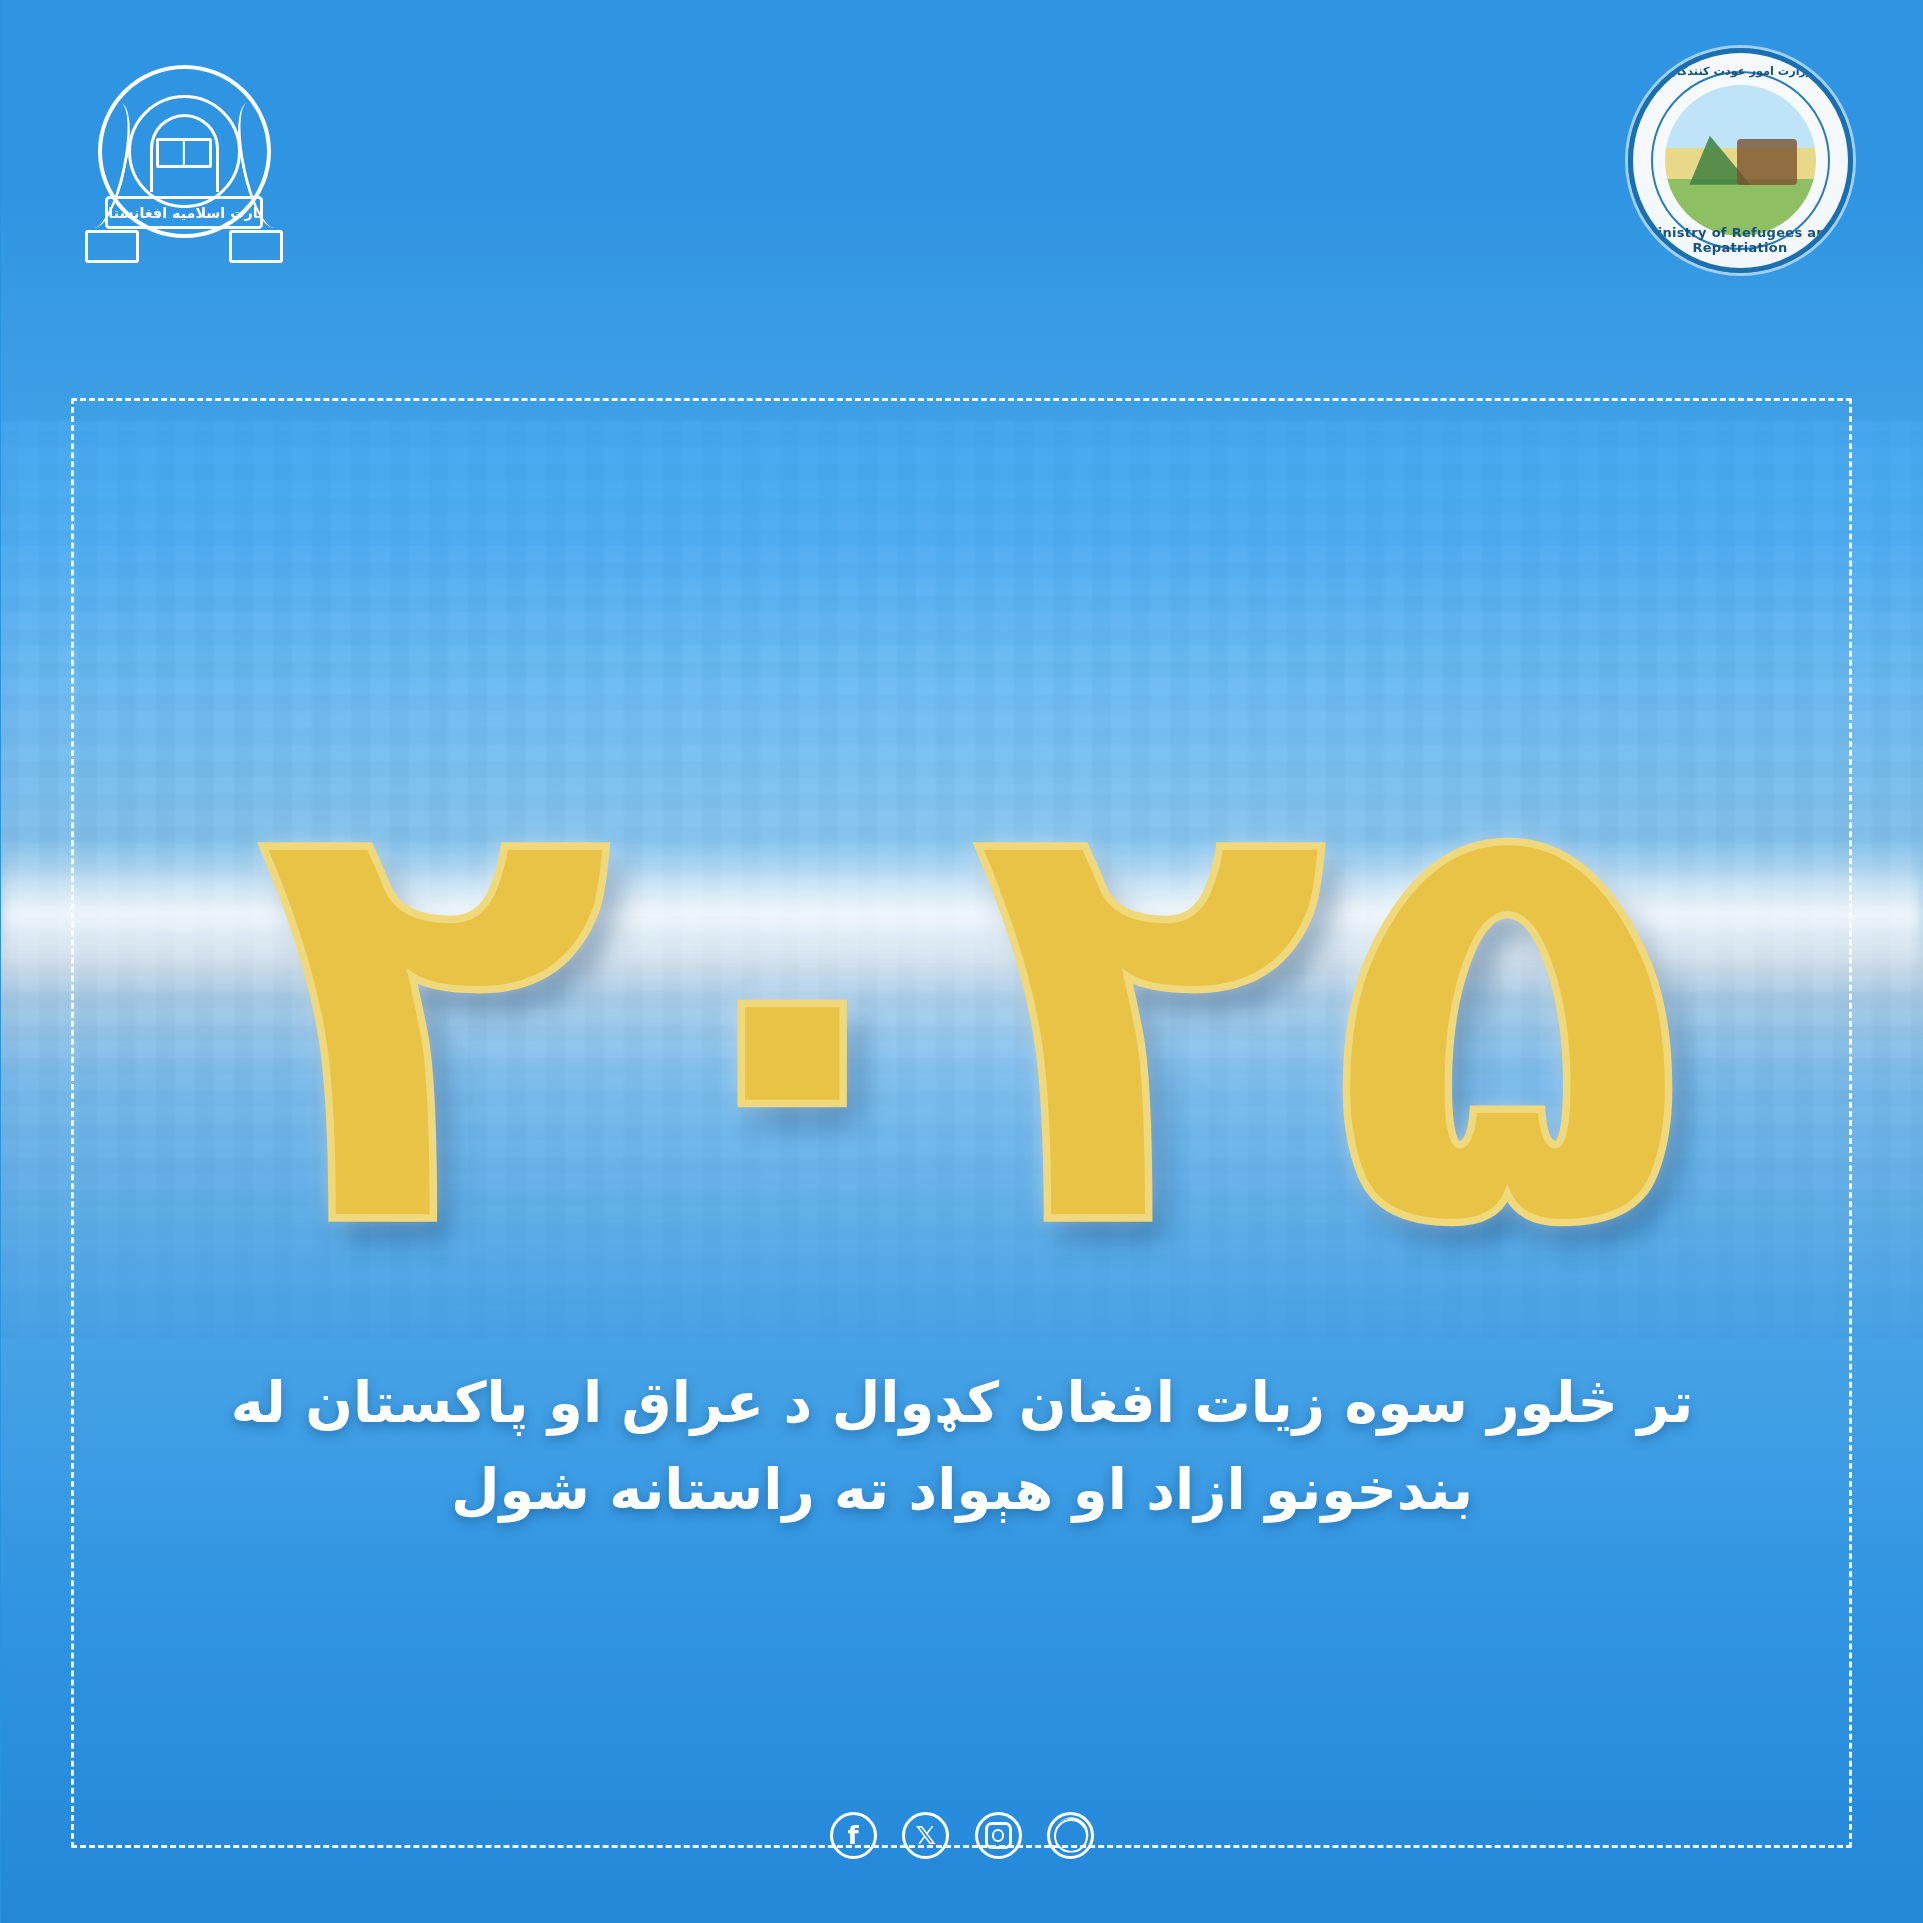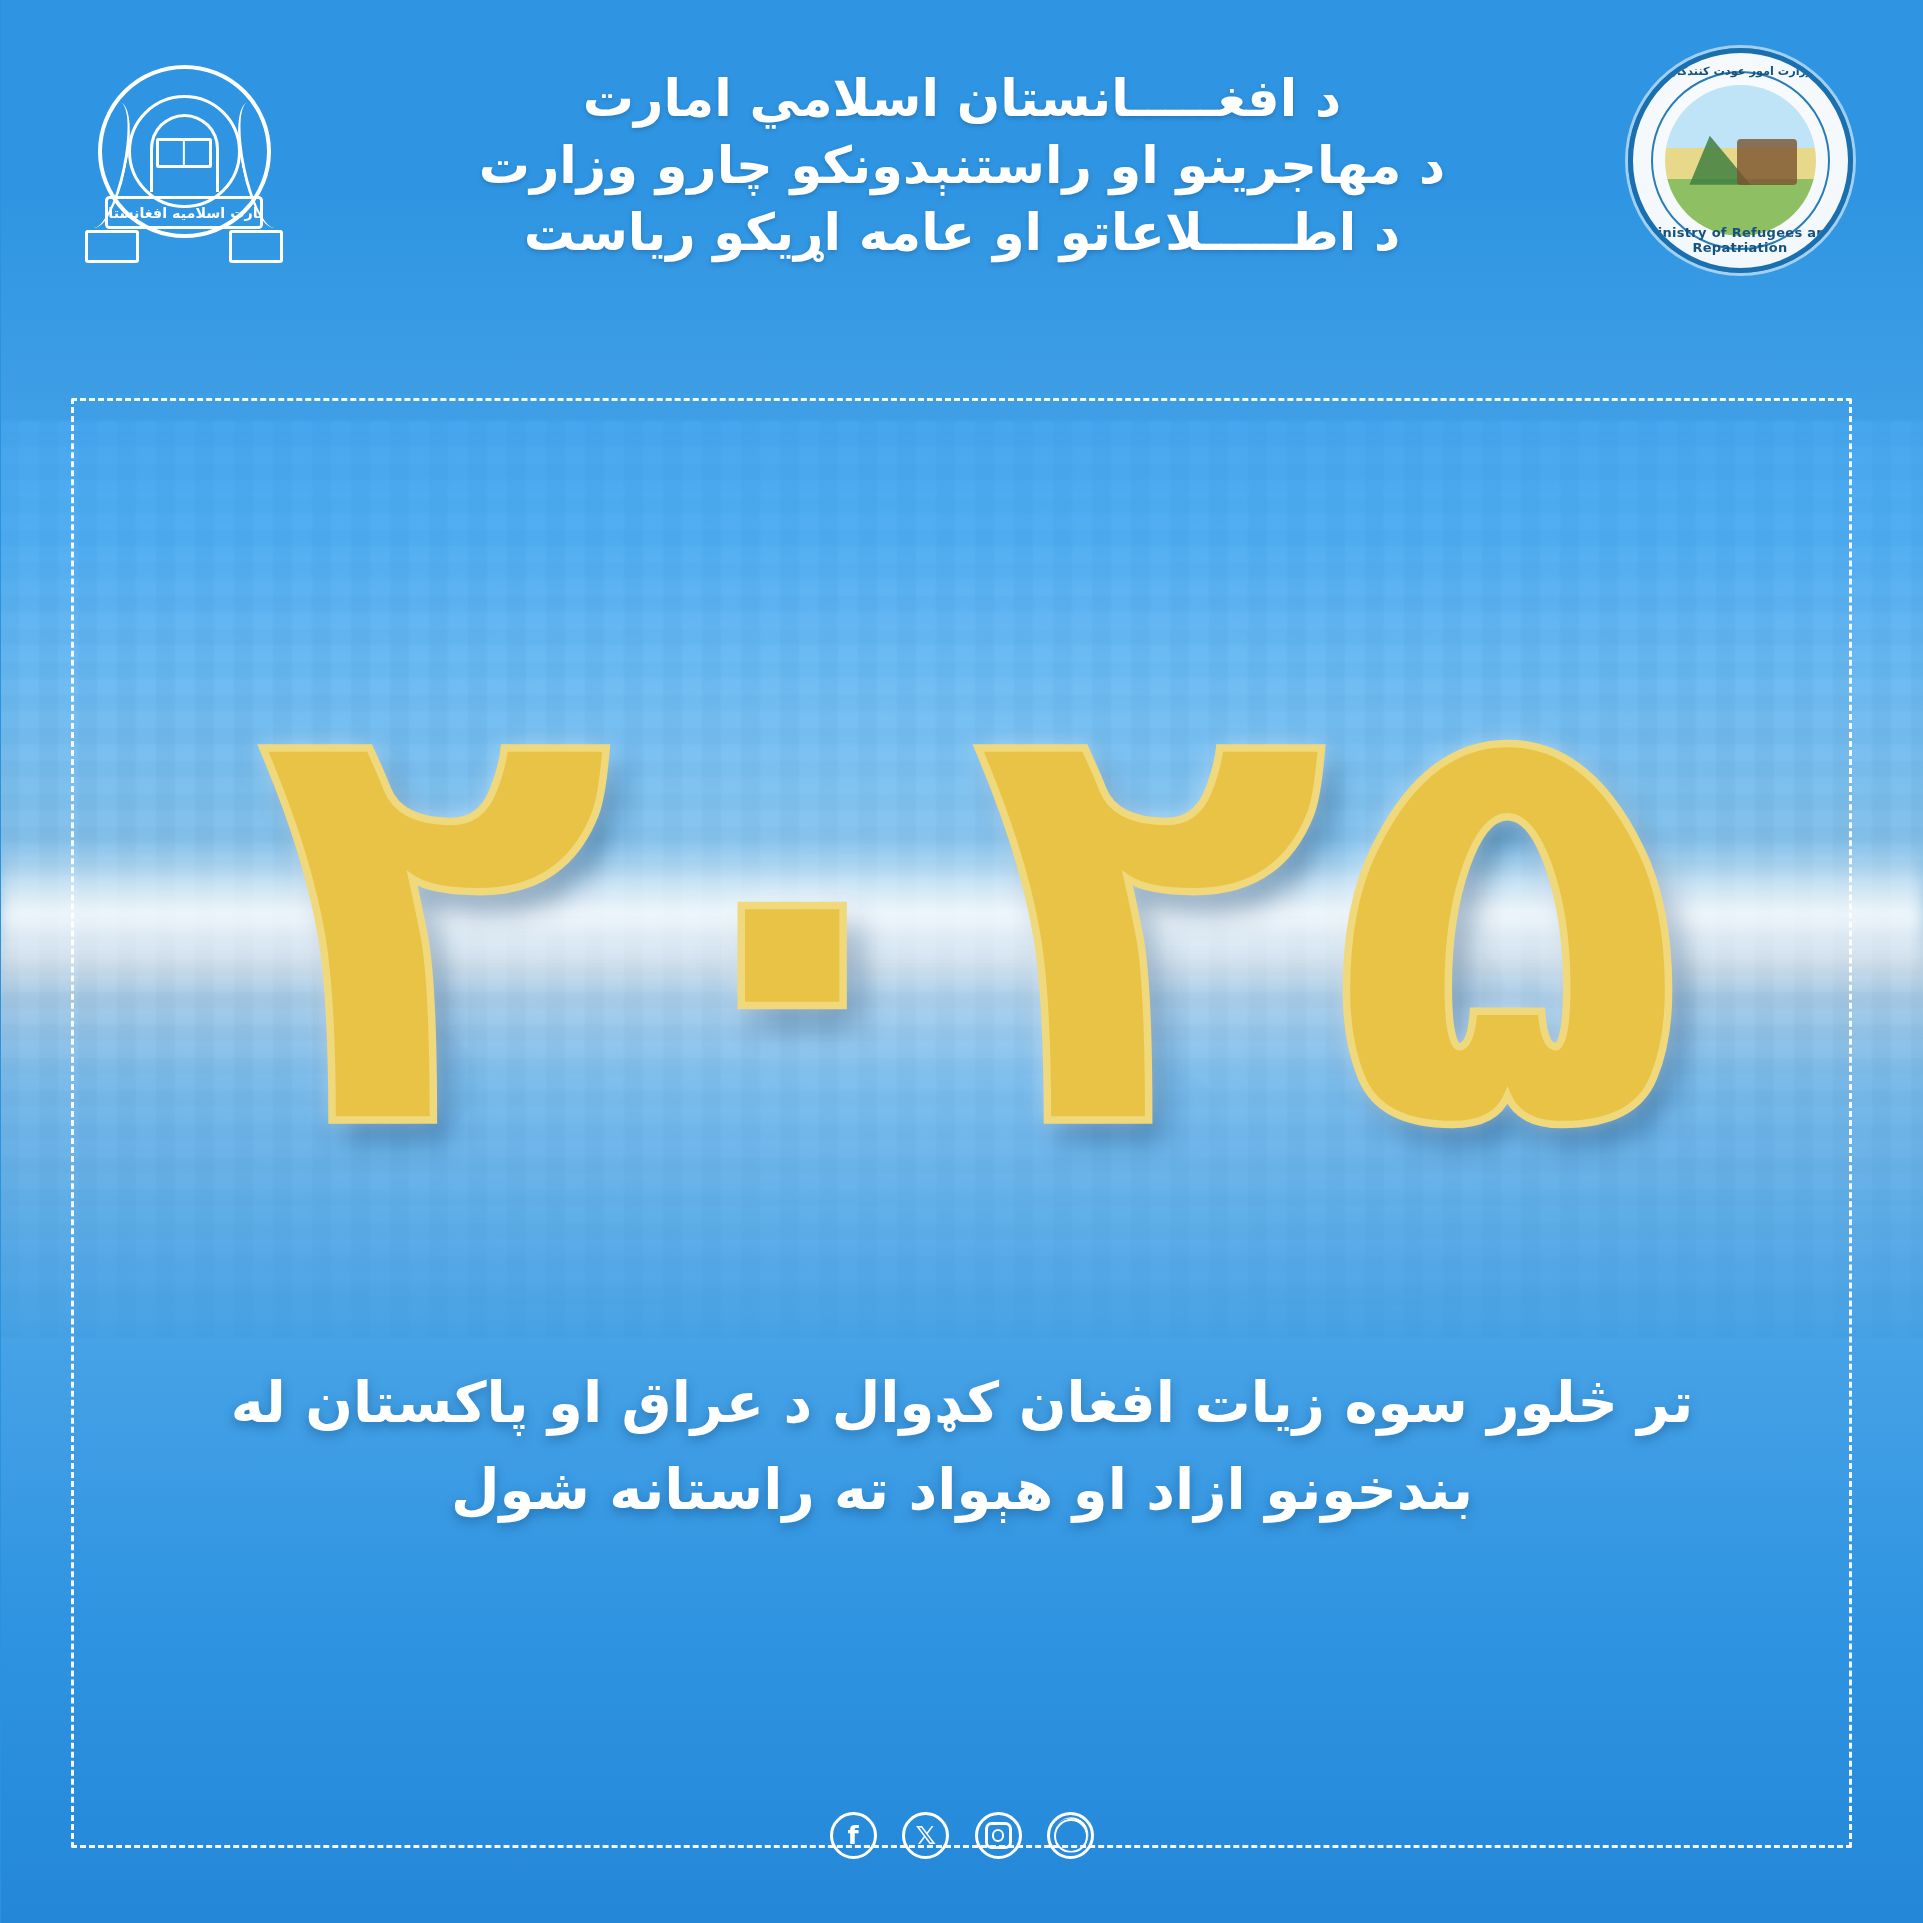--- a/index.html
+++ b/index.html
@@ -274,21 +274,21 @@
     white-space: nowrap;
   }
 
   
   .year-wrap {
     position: absolute;
     left: 18px; right: 0;
     top: 526px;
     height: 782px;
     display: flex;
-    align-items: center;
+    align-items: flex-end;
     justify-content: center;
   }
   .year {
     font-family: "DejaVu Sans", sans-serif;
     font-size: 586px;
     line-height: 1;
     font-weight: bold;
     color: #e8c346;
     direction: rtl;
     letter-spacing: 16.5px;
@@ -394,25 +394,20 @@
 
     <div class="logo-left">
       <div class="seal">
         <div class="inner-ring"></div>
         <div class="seal-art"></div>
         <div class="seal-top-text">وزارت امور عودت کنندگان</div>
         <div class="seal-caption">Ministry of Refugees and Repatriation</div>
       </div>
     </div>
 
-    <div class="header-titles">
-      <div class="line">د افغـــــانستان اسلامي امارت</div>
-      <div class="line">د مهاجرینو او راستنېدونکو چارو وزارت</div>
-      <div class="line">د اطـــــلاعاتو او عامه اړیکو ریاست</div>
-    </div>
 
     <div class="logo-right">
       <div class="emblem">
         <div class="em-circle"></div>
         <div class="em-inner"></div>
         <div class="wheat-l"></div>
         <div class="wheat-r"></div>
         <div class="mihrab"></div>
         <div class="book"></div>
         <div class="flag-l"></div>

